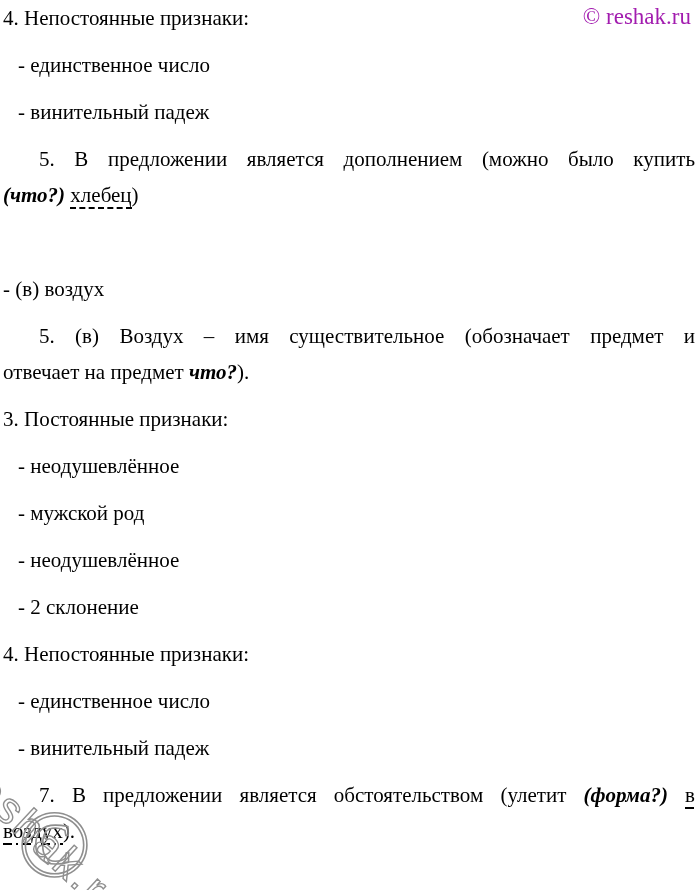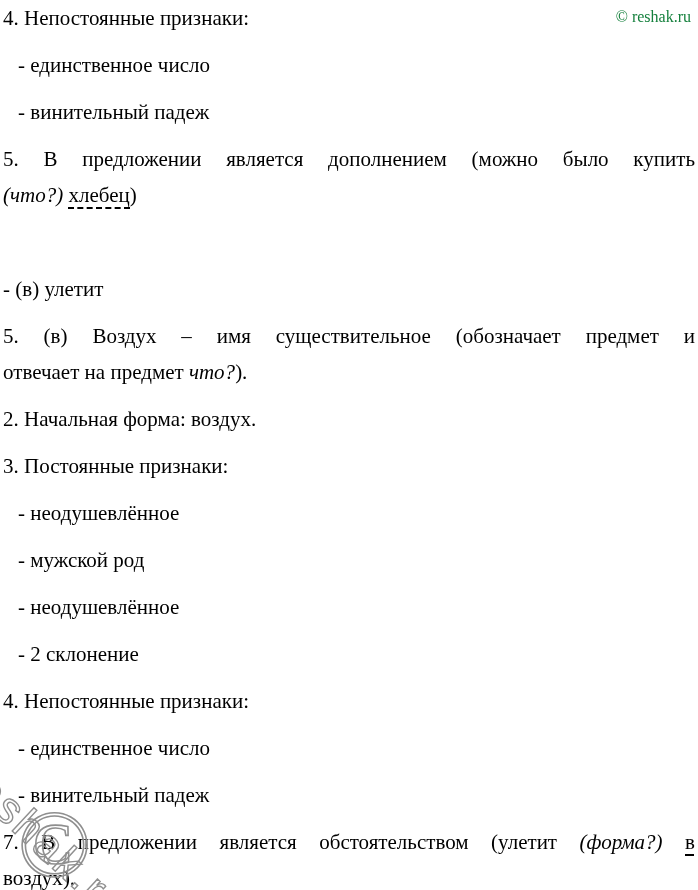--- a/index.html
+++ b/index.html
@@ -23,40 +23,41 @@
   }
   .para {
     line-height: 36px;
     margin: 0 0 11px 0;
   }
   .para.indent { padding-left: 15px; }
   .para.spacer { height: 36px; }
   .line.jfull {
     text-align: justify;
     text-align-last: justify;
+    margin-left: 36px;
   }
-  .italic { font-style: italic; }
+  .italic { font-style: italic; font-weight: bold; }
   .u-dashed {
     border-bottom: 2px dashed #000;
   }
   .u-dashdot {
     padding-bottom: 2px;
     background-image: linear-gradient(to right, #000 0 9px, transparent 9px 13px, #000 13px 15px, transparent 15px 19px);
     background-repeat: repeat-x;
     background-position: 0 100%;
     background-size: 19px 2px;
   }
   .copyright {
     position: absolute;
     top: 6px;
     right: 7px;
     z-index: 2;
-    font-size: 16px;
+    font-size: 23px;
     line-height: 22px;
-    color: #15803d;
+    color: #a21caf;
   }
   .watermark-symbol {
     position: absolute;
     left: 18px;
     top: 796px;
     z-index: 3;
     font-size: 96px;
     line-height: 1;
     color: transparent;
     -webkit-text-stroke: 1.6px #8f8f8f;
@@ -93,28 +94,25 @@
       </div>
       <div class="para indent">
         <div class="line"><span>- винительный падеж</span></div>
       </div>
       <div class="para">
         <div class="line jfull"><span>5. В предложении является дополнением (можно было купить</span></div>
         <div class="line"><span class="italic">(что?)</span><span> </span><span class="u-dashed">хлебец</span><span>)</span></div>
       </div>
       <div class="para spacer"></div>
       <div class="para">
-        <div class="line"><span>- (в) улетит</span></div>
+        <div class="line"><span>- (в) воздух</span></div>
       </div>
       <div class="para">
         <div class="line jfull"><span>5. (в) Воздух – имя существительное (обозначает предмет и</span></div>
         <div class="line"><span>отвечает на предмет </span><span class="italic">что?</span><span>).</span></div>
-      </div>
-      <div class="para">
-        <div class="line"><span>2. Начальная форма: воздух.</span></div>
       </div>
       <div class="para">
         <div class="line"><span>3. Постоянные признаки:</span></div>
       </div>
       <div class="para indent">
         <div class="line"><span>- неодушевлённое</span></div>
       </div>
       <div class="para indent">
         <div class="line"><span>- мужской род</span></div>
       </div>

